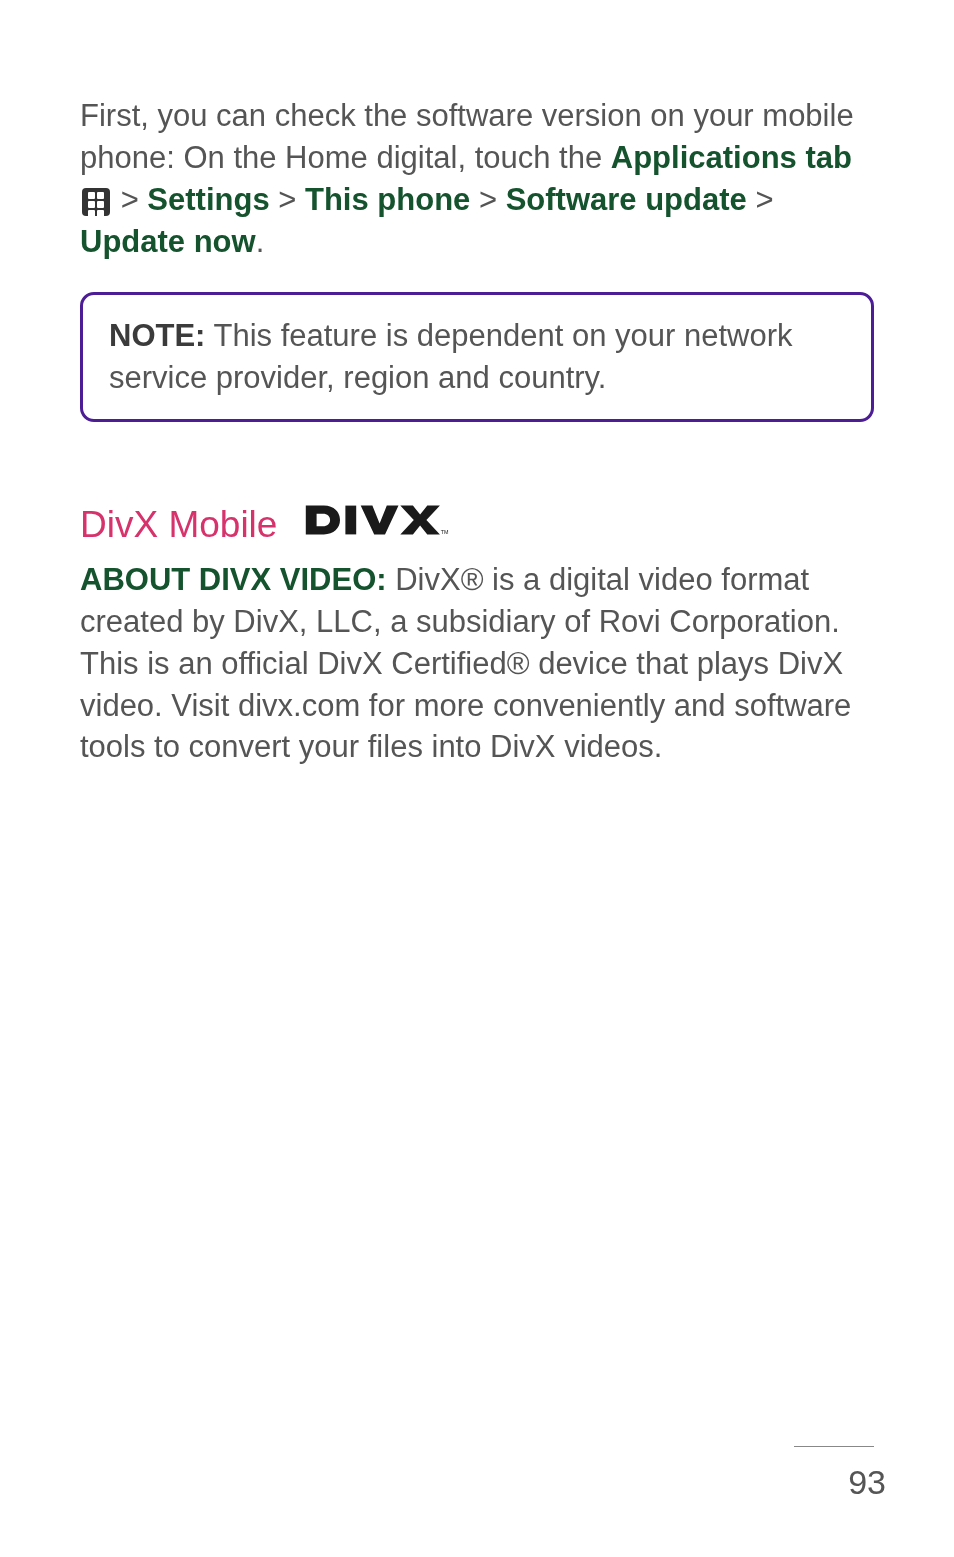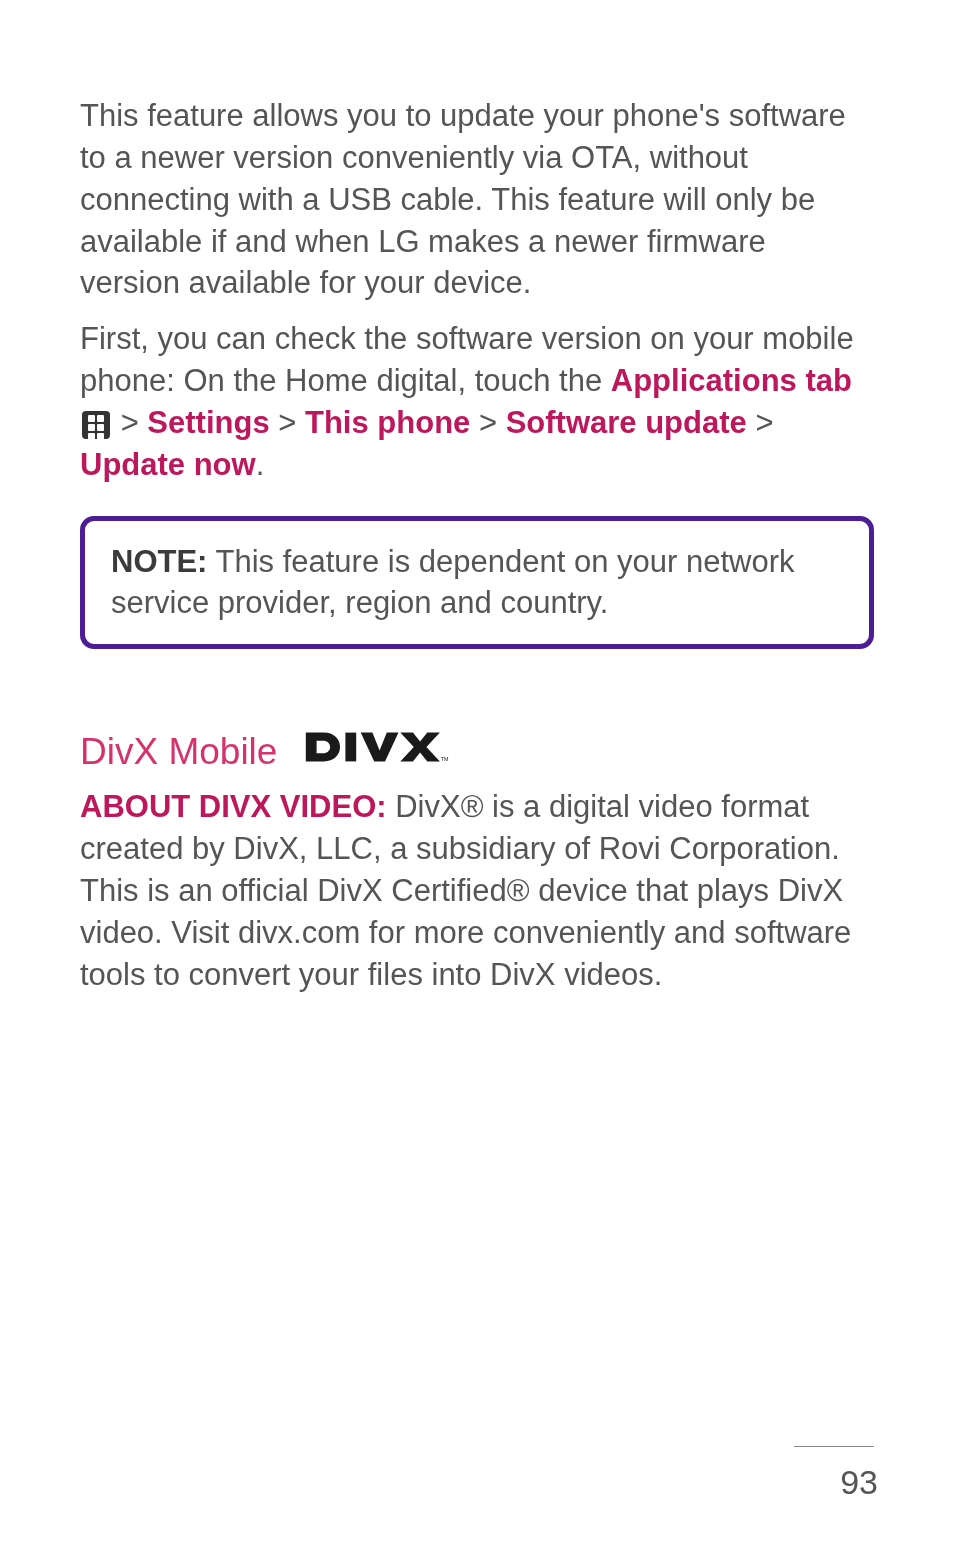--- a/index.html
+++ b/index.html
@@ -27,21 +27,21 @@
   }
   .para {
     font-size: 31px;
     font-weight: 300;
     color: #555;
     line-height: 1.35;
     margin-bottom: 14px;
   }
   .para strong {
     font-weight: 600;
-    color: #be185d;
+    color: #14532d;
   }
   .icon-apps {
     display: inline-flex;
     vertical-align: middle;
     width: 28px;
     height: 28px;
     background: #333;
     border-radius: 4px;
     align-items: center;
     justify-content: center;
@@ -51,21 +51,21 @@
     margin: 0 2px;
   }
   .icon-apps span {
     width: 7px;
     height: 7px;
     background: #fff;
     border-radius: 1px;
     margin: 1px;
   }
   .note-box {
-    border: 5px solid #4c1d95;
+    border: 3px solid #4c1d95;
     border-radius: 14px;
     padding: 20px 26px;
     font-size: 31px;
     font-weight: 300;
     color: #555;
     line-height: 1.35;
     margin-top: 16px;
     margin-bottom: 50px;
   }
   .note-box strong {
@@ -82,21 +82,21 @@
     align-items: center;
     gap: 24px;
   }
   .divx-logo svg {
     width: 150px;
     height: 36px;
   }
   .footer {
     position: absolute;
     bottom: 55px;
-    right: 76px;
+    right: 68px;
     font-size: 34px;
     font-weight: 300;
     color: #555;
     text-align: right;
     padding-top: 12px;
   }
   .footer-line {
     position: absolute;
     bottom: 110px;
     right: 80px;
@@ -104,21 +104,20 @@
     height: 1px;
     background: #888;
   }
 </style>
 </head>
 <body>
 
 <div class="page">
 
 
-  <div class="para">This feature allows you to update your phone's software to a newer version conveniently via OTA, without connecting with a USB cable. This feature will only be available if and when LG makes a newer firmware version available for your device.</div>
 
   <div class="para">
     <span>First, you can check the software version on your mobile phone: On the Home digital, touch the </span><strong>Applications tab</strong>
     <span class="icon-apps">
         <span></span>
         <span></span>
         <span></span>
         <span></span>
         <span></span>
         <span></span>

